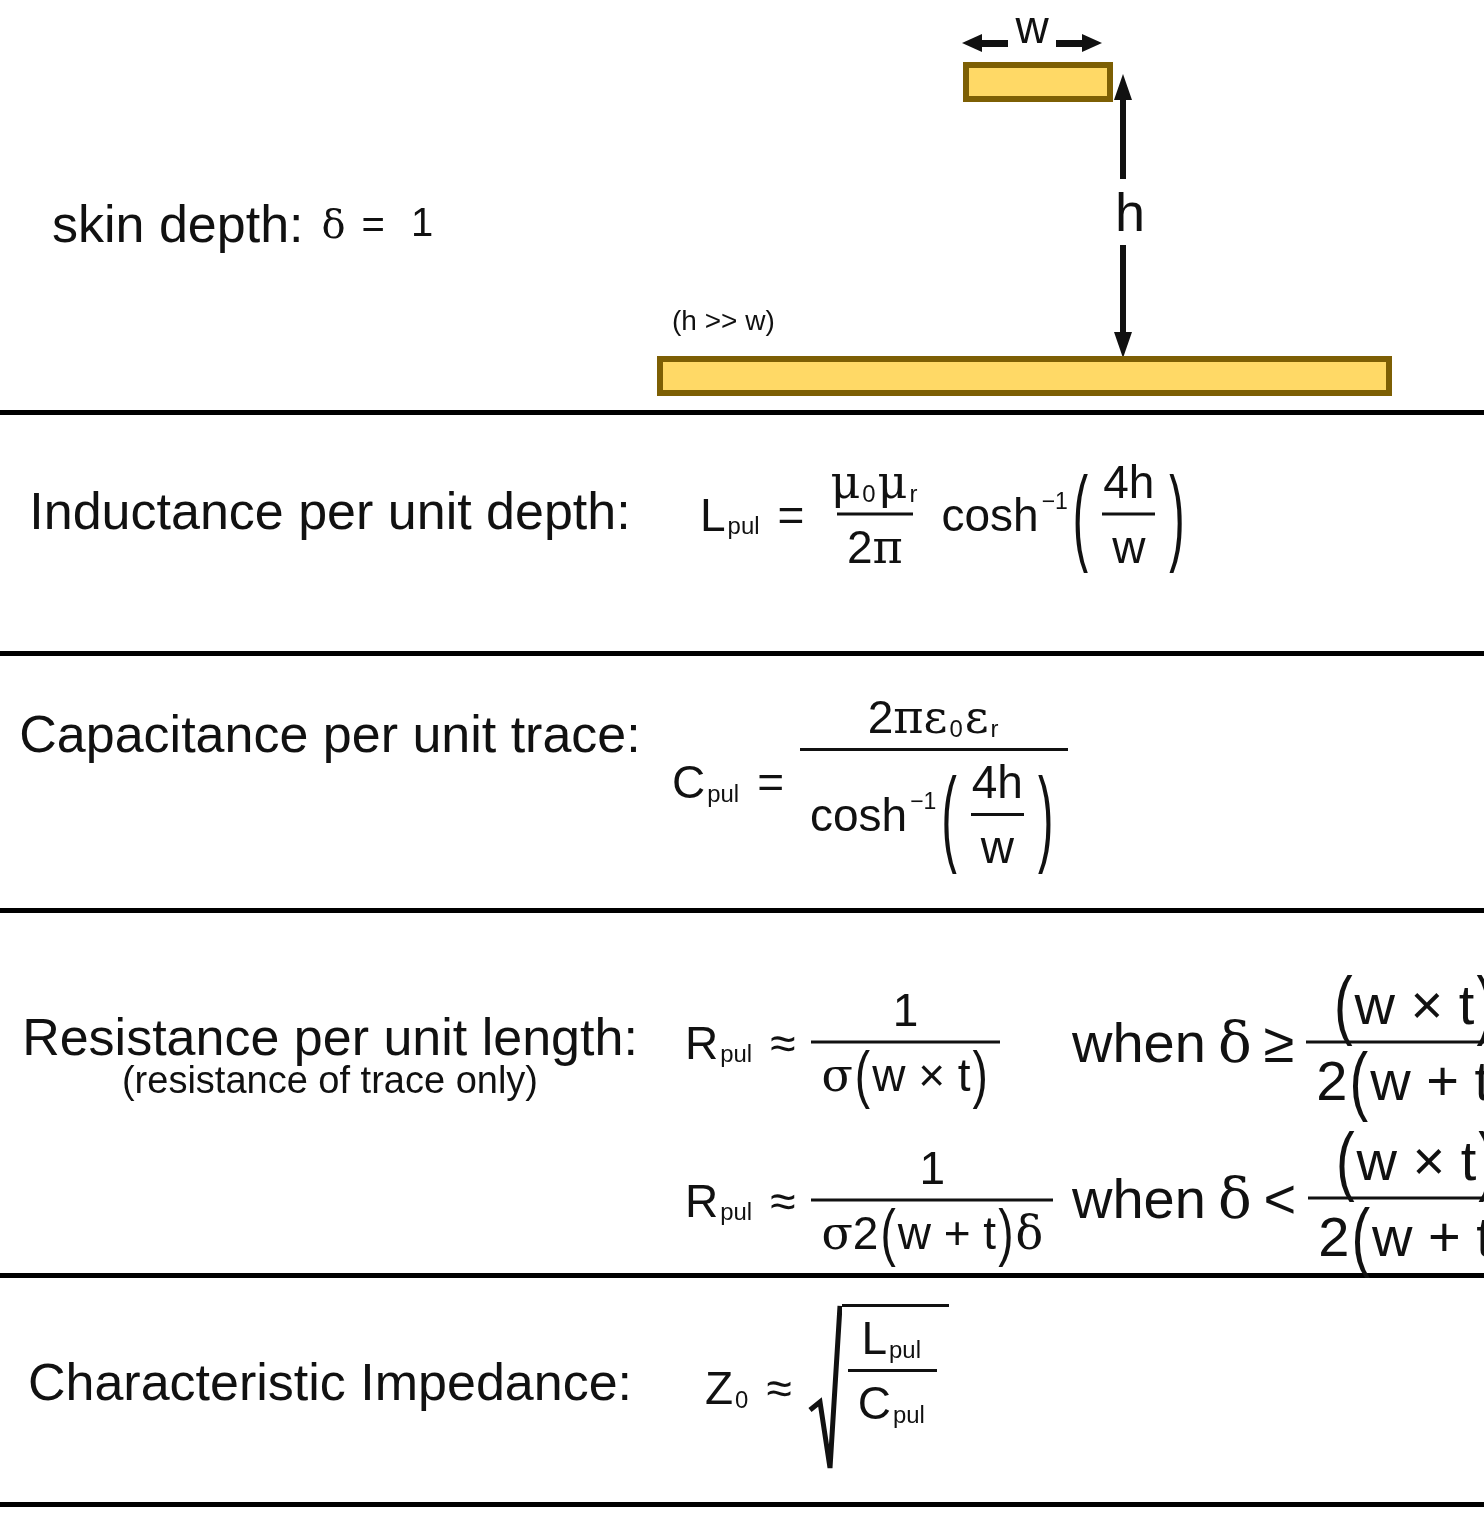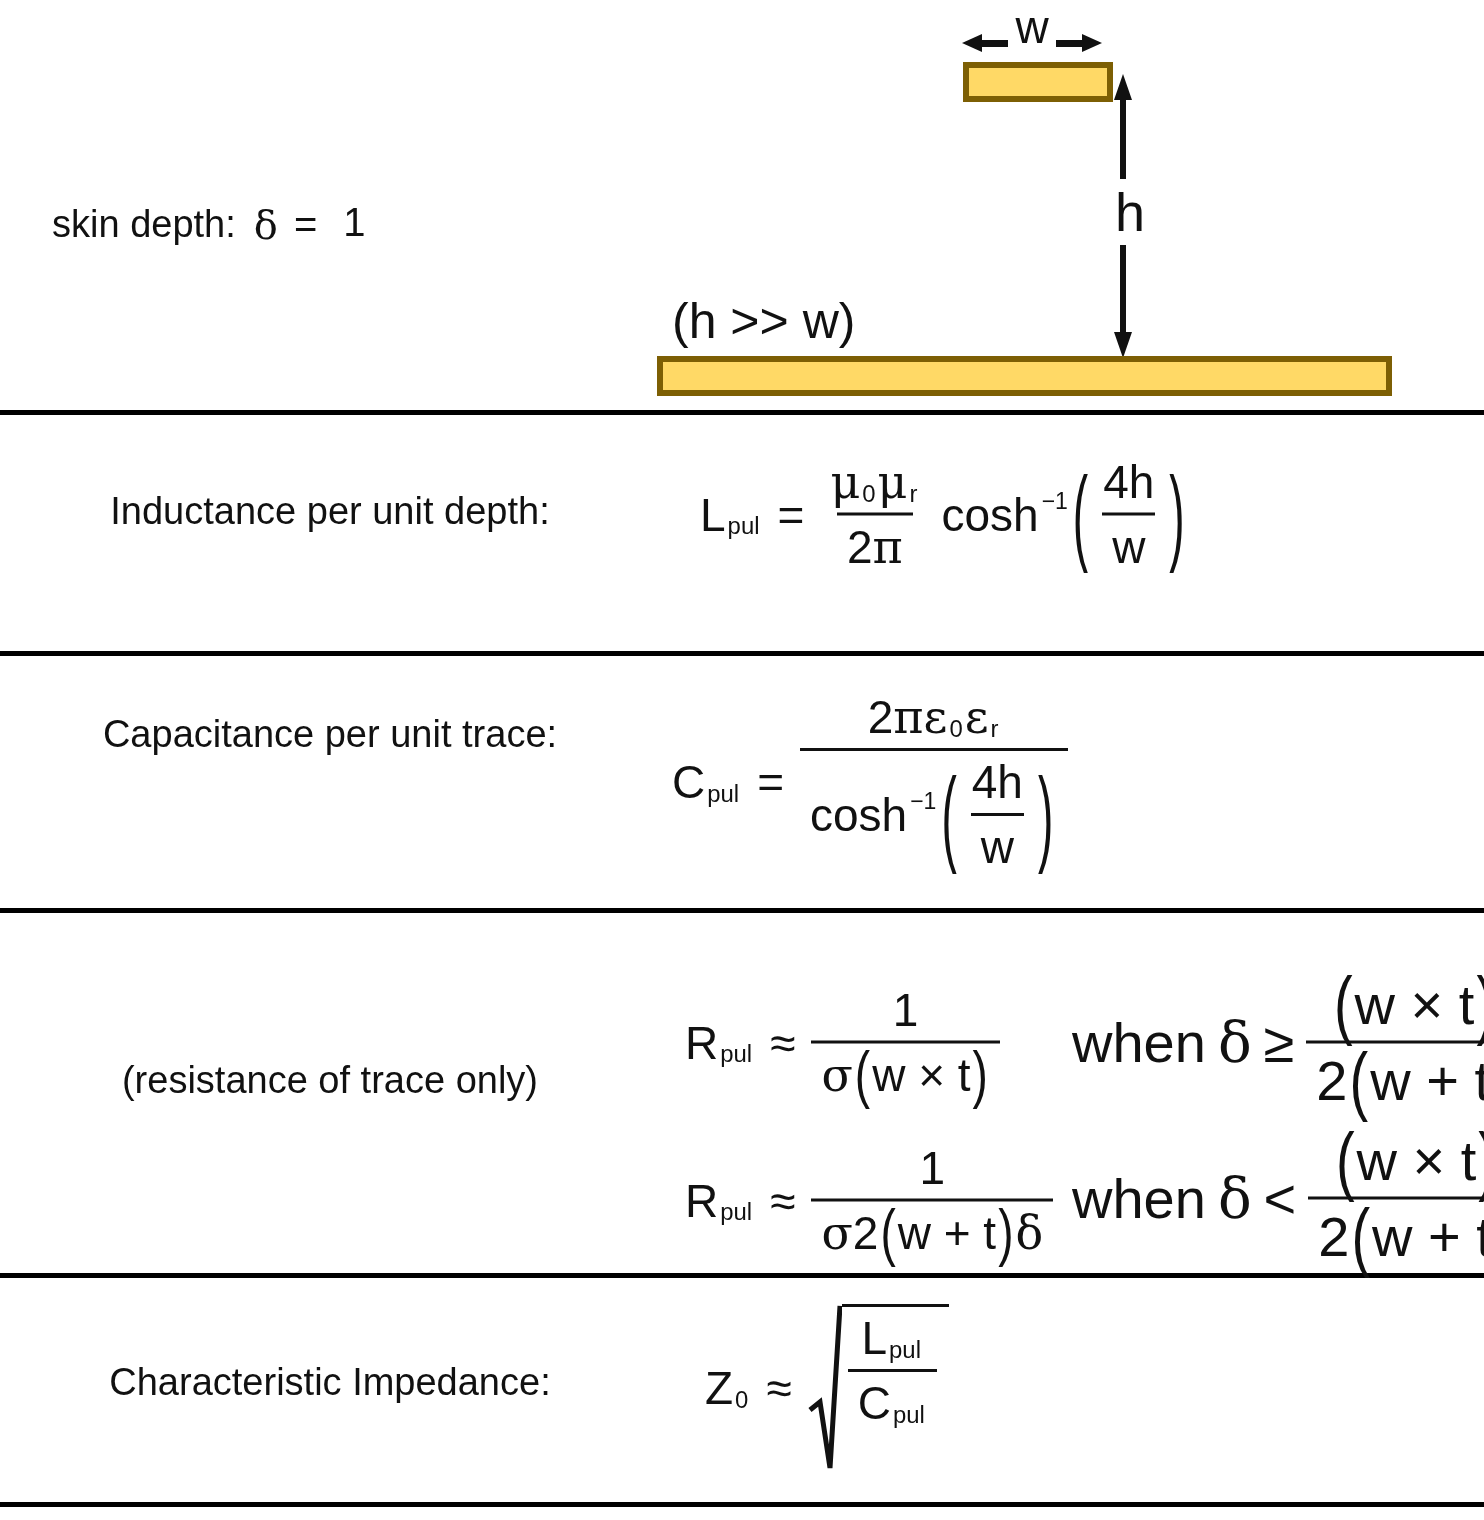--- a/index.html
+++ b/index.html
@@ -1,24 +1,24 @@
 <!DOCTYPE html>
 <html><head>
 <meta charset="utf-8">
 <style>
   html,body{margin:0;padding:0}
   body{width:1484px;height:1520px;background:#fff;color:#111;font-family:"Liberation Sans",sans-serif}
   .page{position:relative;width:1484px;height:1520px;background:#fff;overflow:hidden}
   .abs{position:absolute}
   .vc{transform:translateY(-50%)}
   .hr{position:absolute;left:0;width:100%;height:5px;background:#000}
-  .lbl{font-size:38px;white-space:nowrap}
+  .lbl{font-size:52px;white-space:nowrap}
   .lblbox{left:0;width:660px;text-align:center}
   .sublbl{font-size:38px}
-  .note{font-size:50px}
+  .note{font-size:28px}
   .m{display:inline-flex;align-items:center;font-size:46px;white-space:nowrap}
   .m .rel{margin:0 16px}
   .sb{font-size:0.52em;position:relative;top:0.5em;margin:0 2px}
   .sp{font-size:0.5em;position:relative;top:-0.55em;margin-left:3px}
   .gk{font-family:"DejaVu Serif",serif}
   .fn{margin-left:12px}
   .frac{display:inline-flex;flex-direction:column;align-items:center;text-align:center}
   .frac>.num{padding:0 10px 4px;display:inline-flex;align-items:center;justify-content:center}
   .frac>.den{border-top:3px solid #111;padding:4px 10px 0;display:inline-flex;align-items:center;justify-content:center}
   .sqrt{display:inline-flex;align-items:flex-start}
@@ -126,20 +126,21 @@
         <span class="bp">(</span>
         <span class="frac">
           <span class="num">4h</span>
           <span class="den">w</span>
         </span>
         <span class="bp">)</span>
       </span>
     </span>
   </div>
 
+  <div class="abs lbl lblbox vc" style="top:1037px">Resistance per unit length:</div>
   <div class="abs sublbl lblbox vc" style="top:1080px">(resistance of trace only)</div>
 
   <div class="abs m vc" style="left:685px;top:1042px">
     <span>R</span>
       <span class="sb">pul</span>
     <span class="rel">≈</span>
     <span class="frac">
       <span class="num">1</span>
       <span class="den">
           <span class="gk">σ</span>

